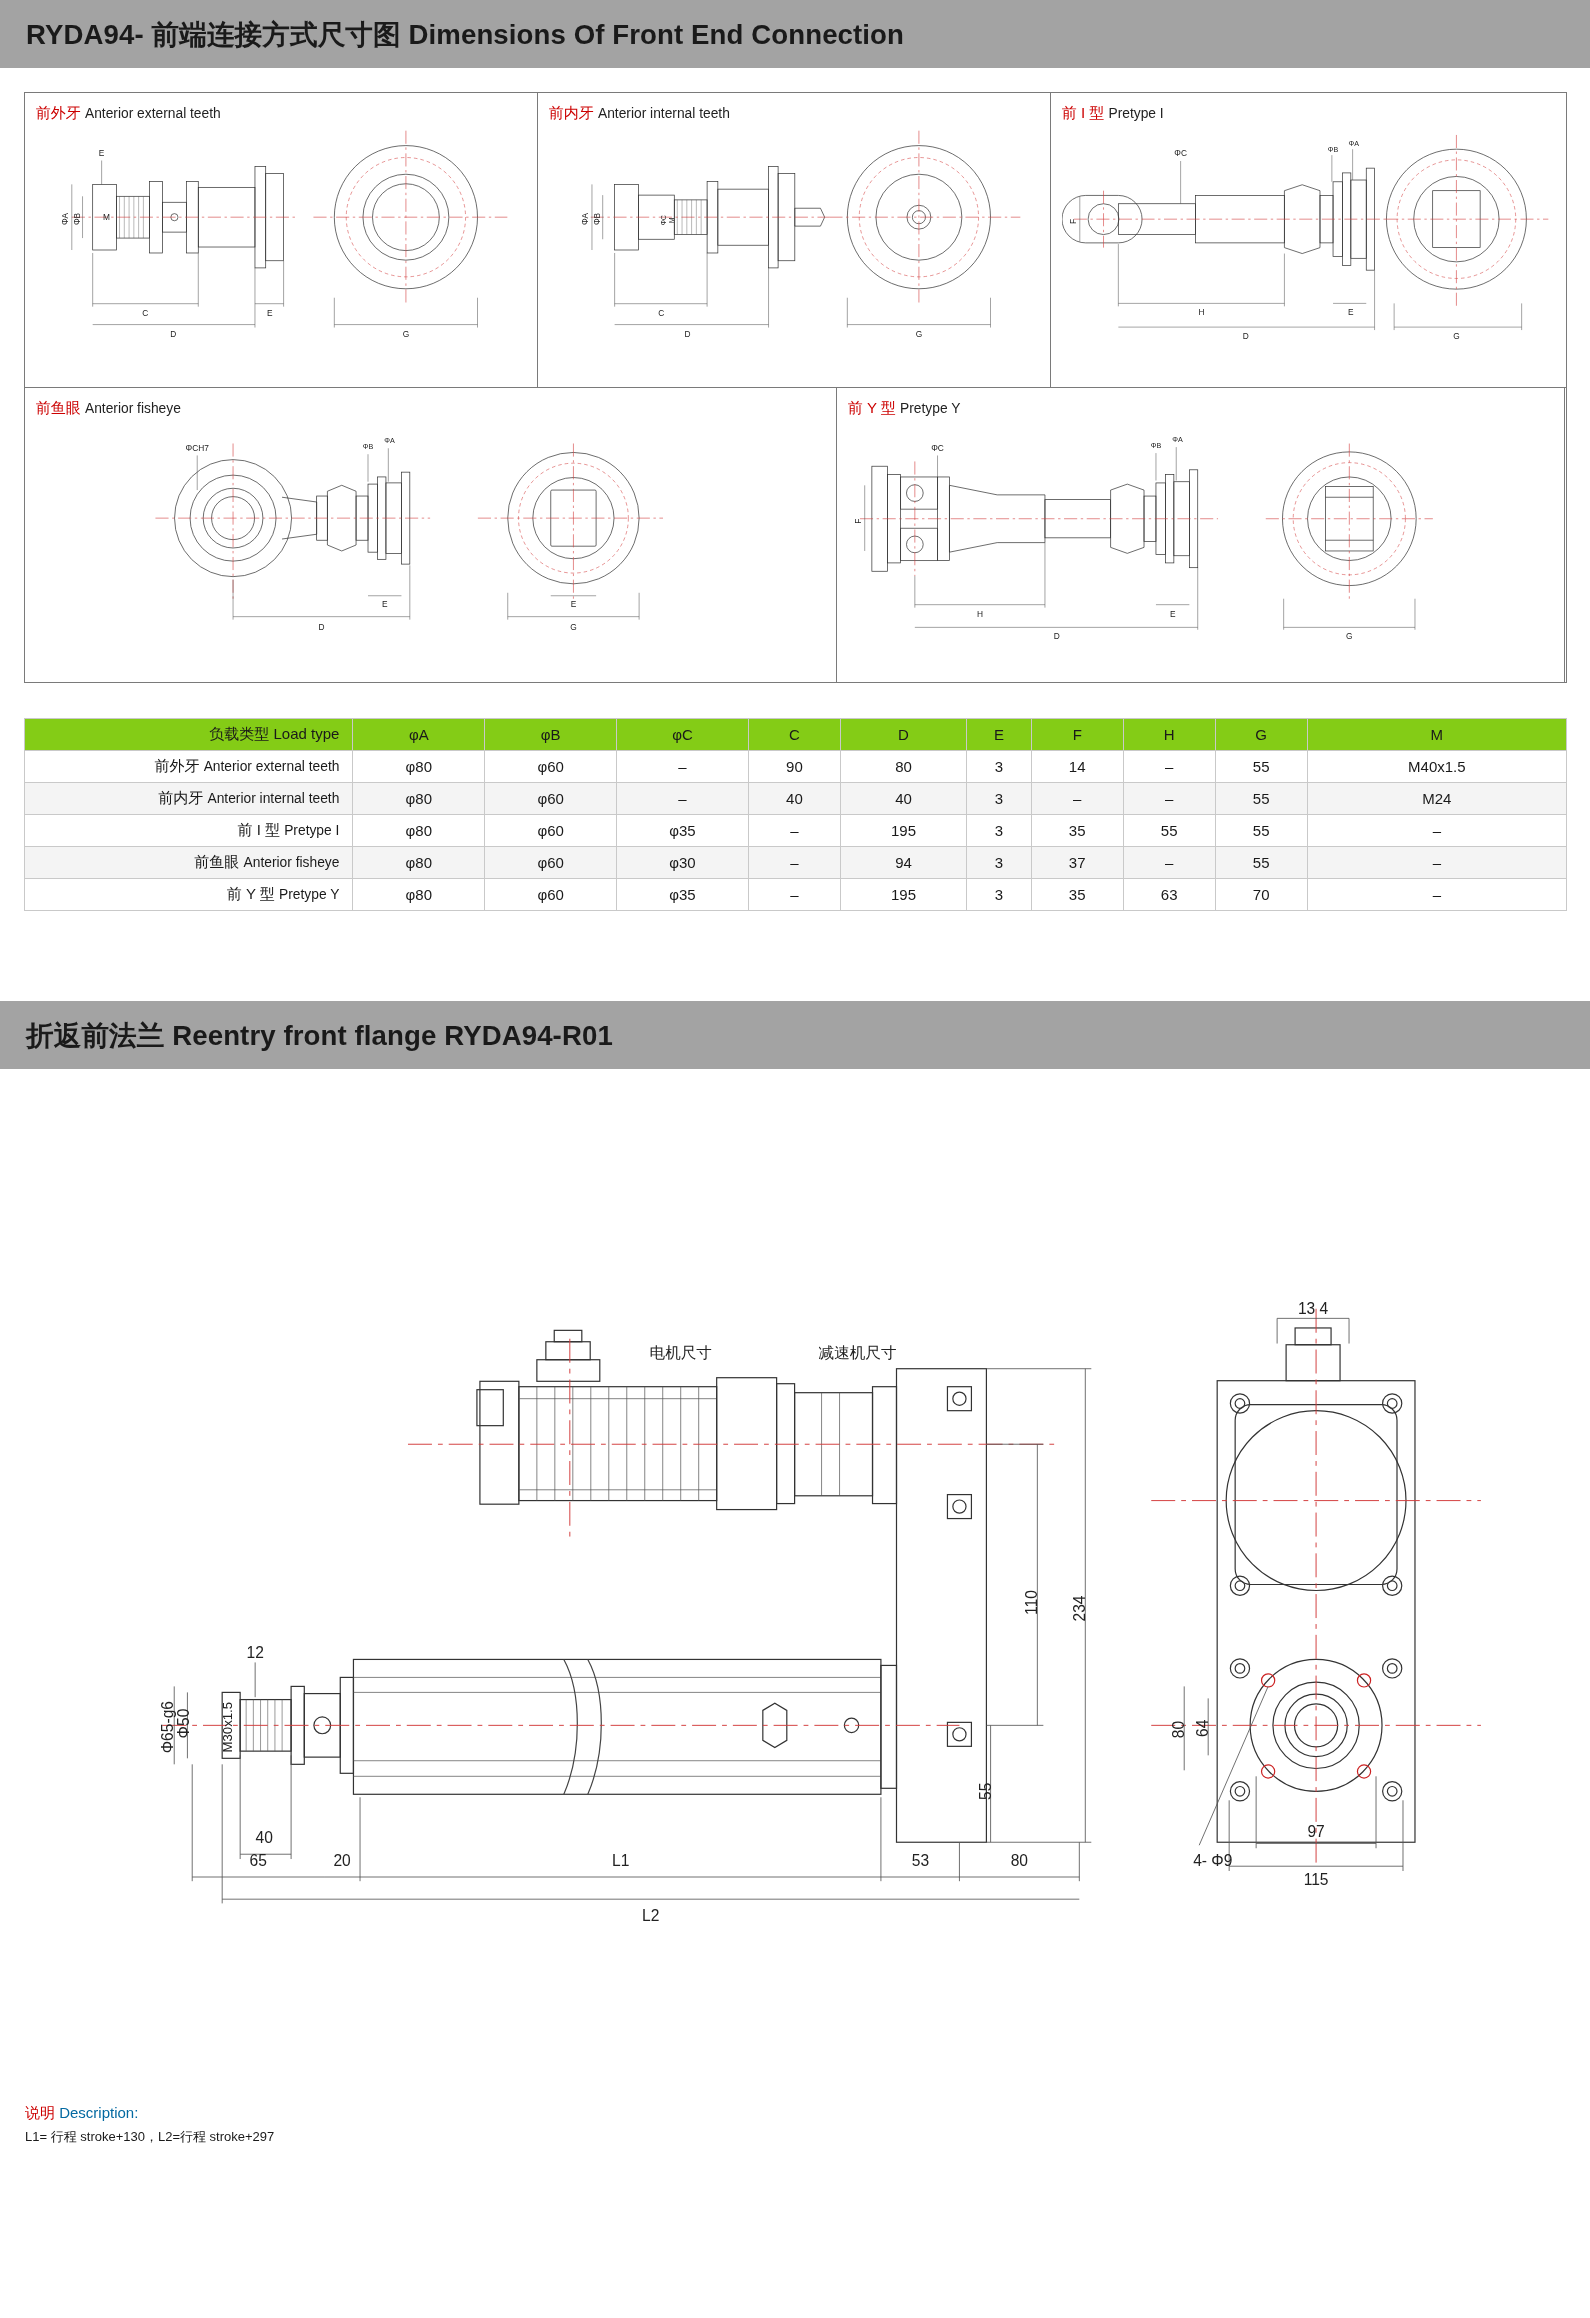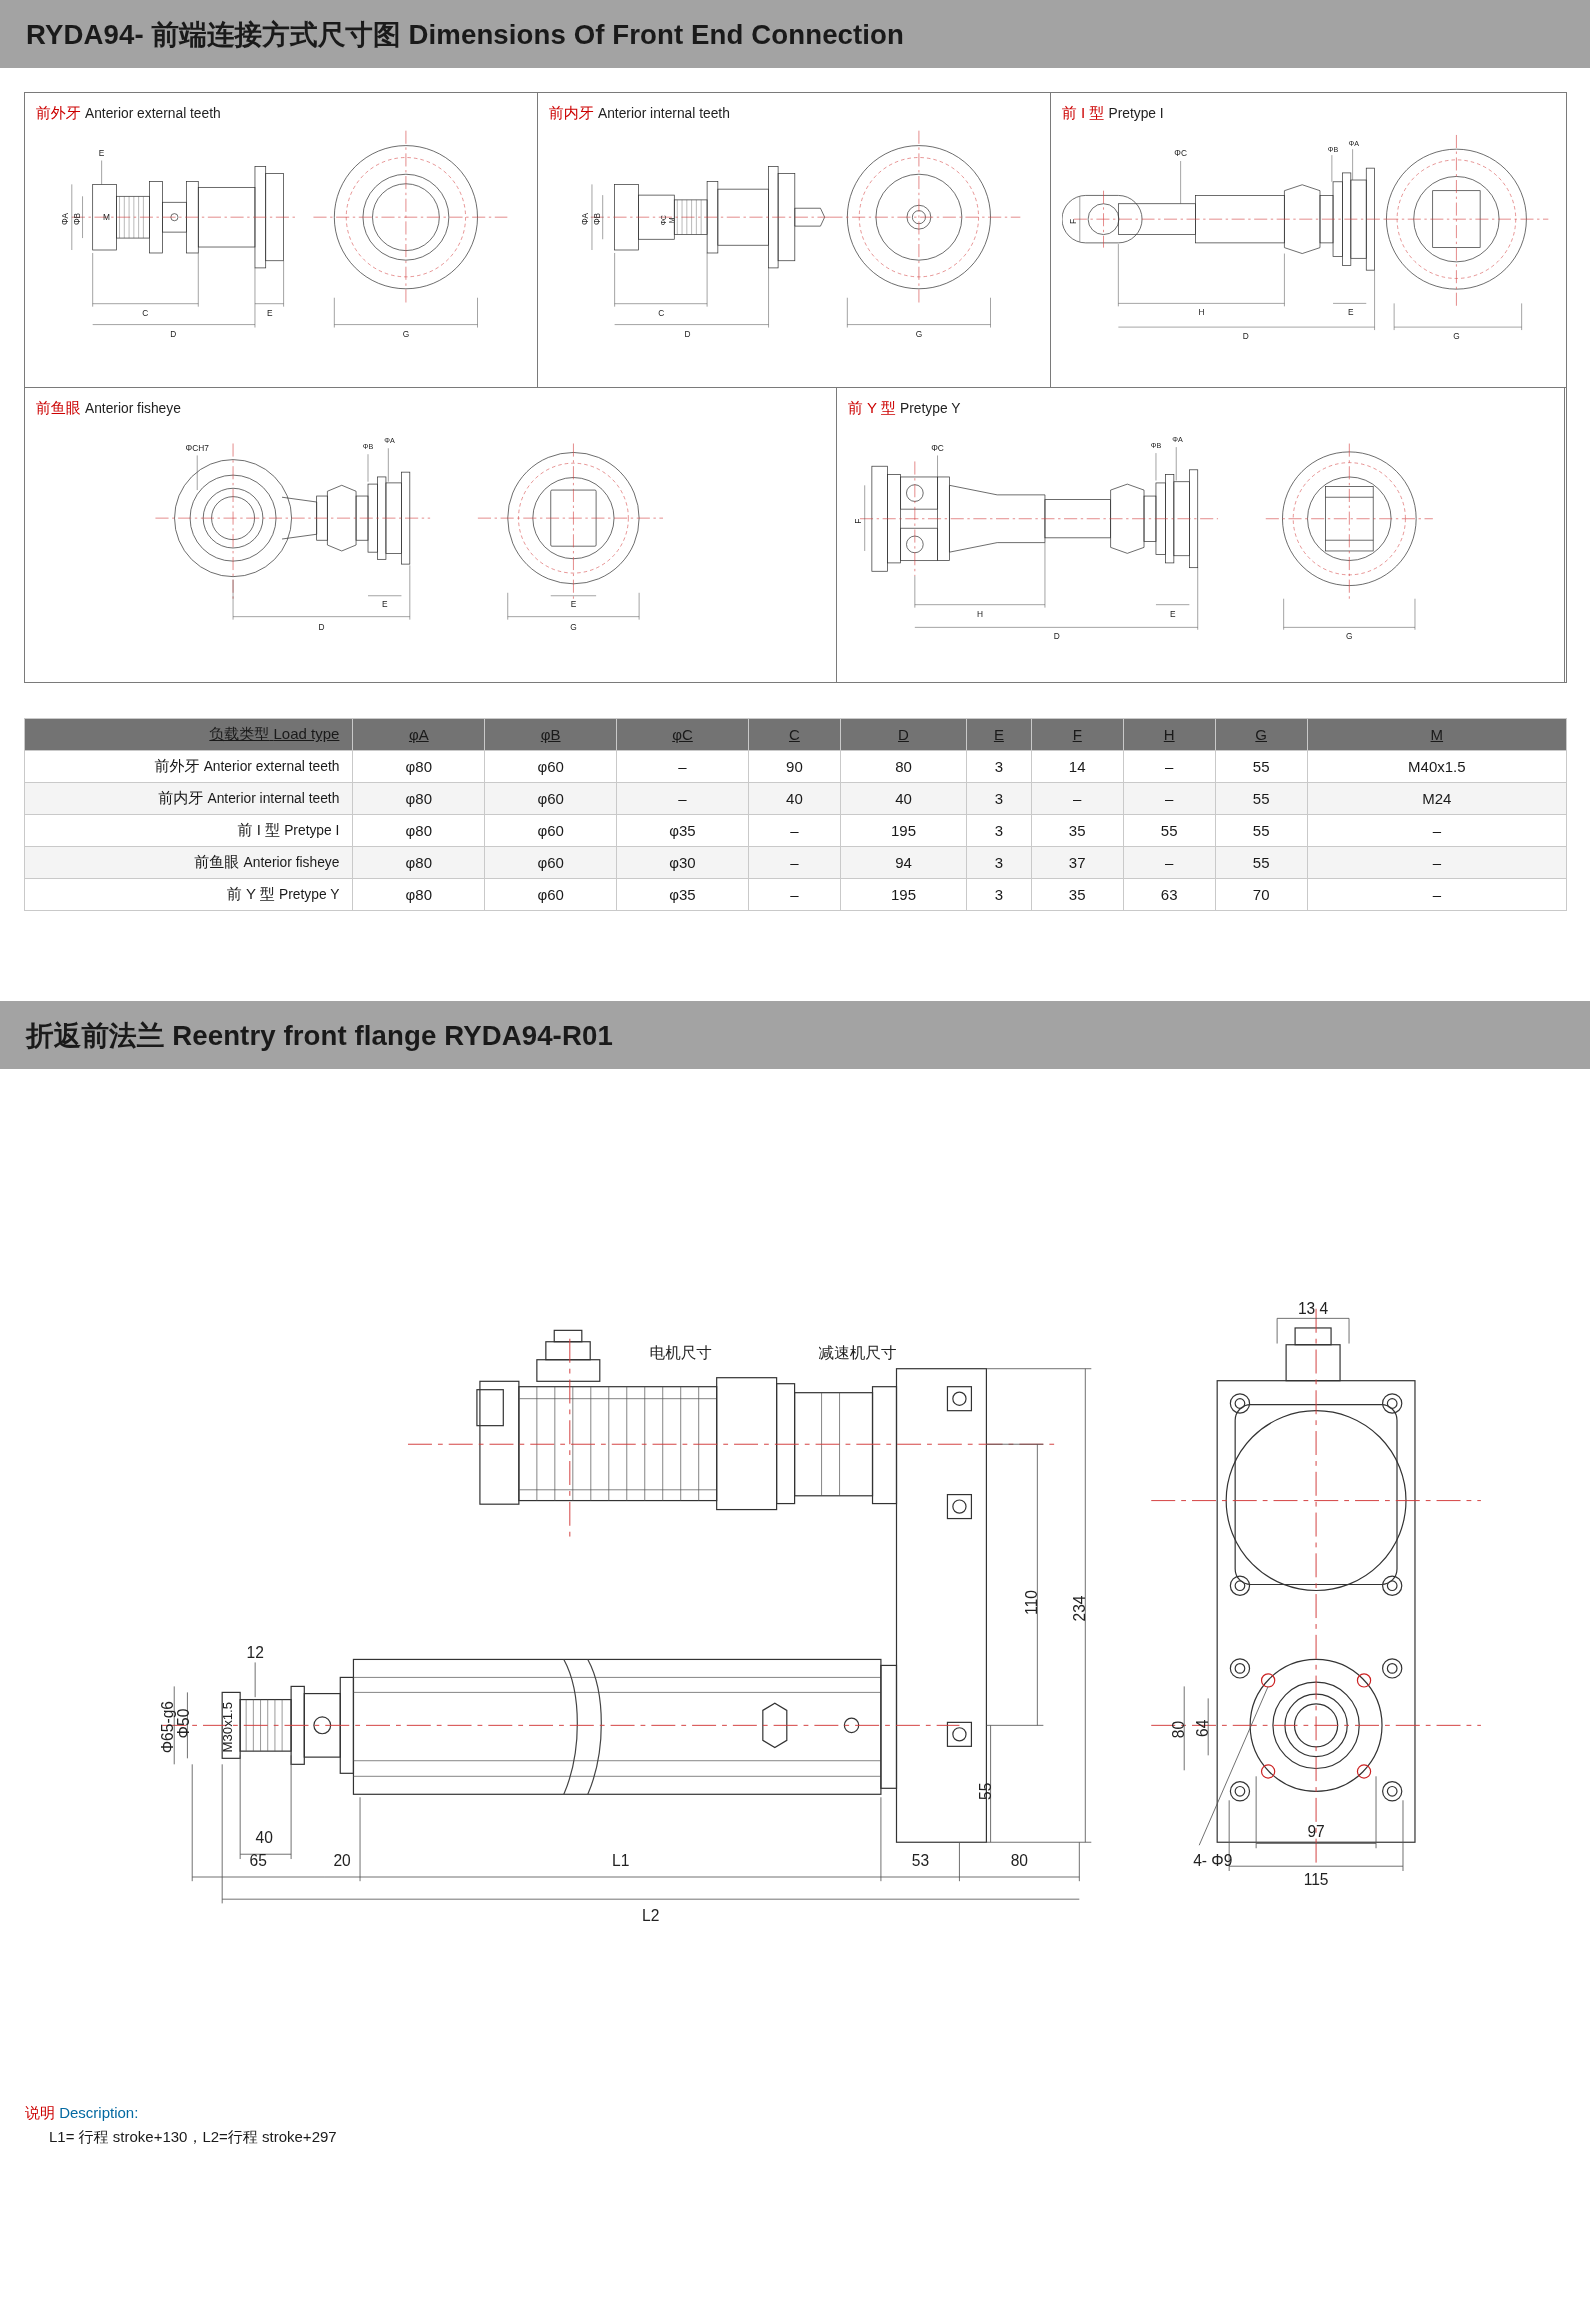--- a/index.html
+++ b/index.html
@@ -80,21 +80,21 @@
     font-size: 15px;
   }
   table.spec th, table.spec td {
     border: 0.6px solid #c9c9c9;
     text-align: center;
     padding: 6px 2.4px;
     color: #1a1a1a;
     font-weight: normal;
     white-space: nowrap;
   }
-  table.spec thead th { background: #737373; text-decoration: underline; }
+  table.spec thead th { background: #84cc16; }
   table.spec tbody tr:nth-child(even) { background: #f4f4f4; }
   table.spec td.rowhead, table.spec th.rowhead {
     text-align: right;
     padding-right: 13px;
     width: 312px;
   }
   table.spec td.rowhead .en { font-size: 13.8px; }
 
   
   .big-drawing {
@@ -104,21 +104,21 @@
     margin: 18px auto 0 auto;
   }
   .big-drawing svg { display: block; width: 100%; height: 100%; }
 
   .desc {
     padding: 0 0 24px 25px;
     margin-top: 21.6px;
   }
   .desc .dtitle { font-size: 15px; color: #cc0000; }
   .desc .dtitle .en { color: #0369a1; }
-  .desc .dline { font-size: 15px; color: #1a1a1a; margin-top: 4.8px; margin-left: 24px; }
+  .desc .dline { font-size: 13px; color: #1a1a1a; margin-top: 4.8px; }
 
   .spacer-gap { height: 90px; }
 </style>
 </head>
 <body>
 
 <div class="page">
 
   <div class="section-bar">
     <div class="title">RYDA94- 前端连接方式尺寸图 Dimensions Of Front End Connection</div>

